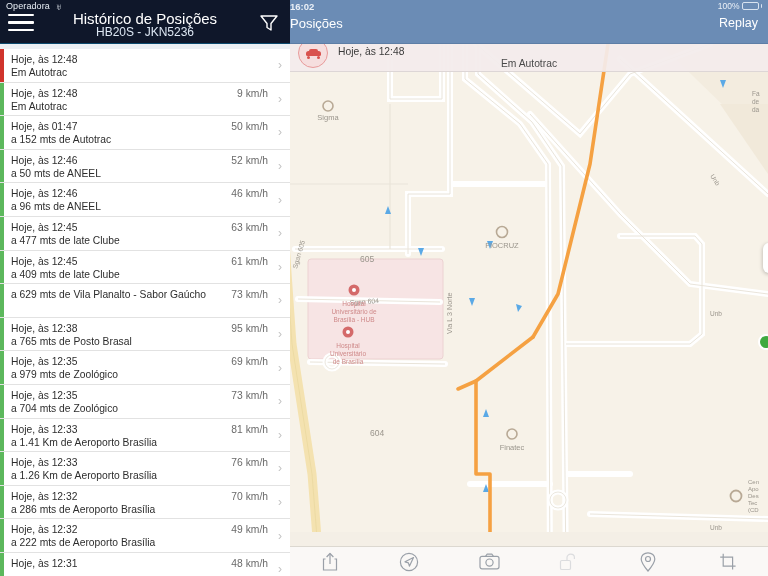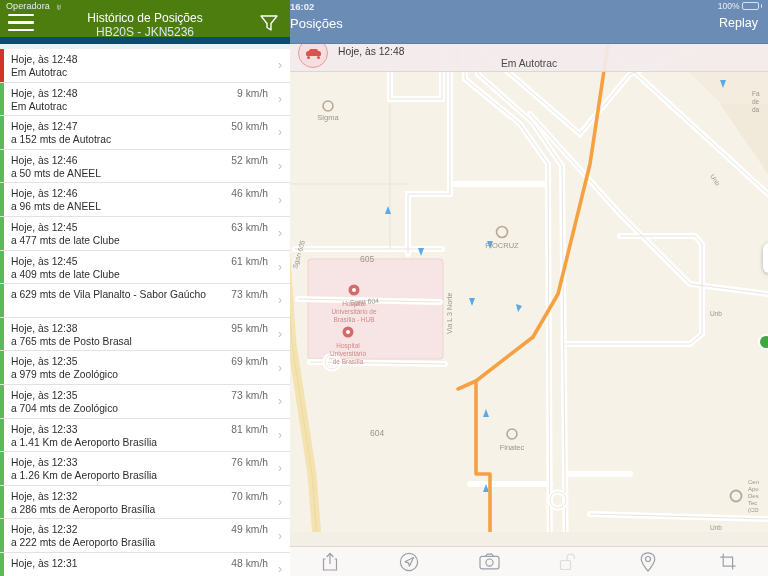--- a/index.html
+++ b/index.html
@@ -7,30 +7,30 @@
     width: 768px; height: 576px;
     font-family: "Liberation Sans", sans-serif;
     overflow: hidden;
     background: #fff;
   }
   .app { position: relative; width: 768px; height: 576px; display: flex; }
 
   
   .left-pane { width: 290px; height: 576px; position: relative; background: #fff; display: flex; flex-direction: column; }
   .left-header {
-    height: 44px; background: #4d7c0f; position: relative; flex: 0 0 44px;
-    border-bottom: 7px solid #0c4a6e;
+    height: 44px; background: #0f172a; position: relative; flex: 0 0 44px;
+    border-bottom: 1px solid #0c4a6e;
   }
   .status-left { position: absolute; left: 6px; top: 1px; font-size: 9px; color: #e8eef5; letter-spacing: .1px; }
   .wifi-icon { display: inline-block; margin-left: 3px; font-size: 9px; color: #e8eef5; vertical-align: -1px; }
   .hamburger { position: absolute; left: 8px; top: 14px; width: 26px; height: 20px; cursor: pointer; }
   .hamburger span { display: block; height: 2.4px; background: #fff; border-radius: 1px; margin-bottom: 5px; }
   .hamburger span:last-child { margin-bottom: 0; }
   .left-title-wrap { position: absolute; left: 0; right: 0; top: 11px; text-align: center; pointer-events: none; }
-  .left-title { font-size: 12px; color: #fff; line-height: 15px; }
+  .left-title { font-size: 15px; color: #fff; line-height: 15px; }
   .left-subtitle { font-size: 12px; color: #dce6f2; line-height: 13px; }
   .filter-btn { position: absolute; right: 10px; top: 13px; width: 22px; height: 20px; cursor: pointer; }
 
   .list-scroll { flex: 1; overflow: hidden; background: #fff; position: relative; }
   .list-topgap { height: 5px; background: #eceff3; }
   .row {
     position: relative; height: 33.6px; border-bottom: 1px solid #e2e2e2;
     padding: 4px 22px 4px 11px; background: #fff; cursor: pointer;
   }
   .row .bar { position: absolute; left: 0; top: 0; bottom: 0; width: 3.5px; }
@@ -133,21 +133,21 @@
           </div>
           <div class="row">
             <div class="bar" style="background: rgb(92, 184, 92);"></div>
             <div class="l1">Hoje, às 12:48</div>
             <div class="l2">Em Autotrac</div>
             <div class="speed">9 km/h</div>
             <div class="chev">›</div>
           </div>
           <div class="row">
             <div class="bar" style="background: rgb(92, 184, 92);"></div>
-            <div class="l1">Hoje, às 12:47</div>
+            <div class="l1">Hoje, às 01:47</div>
             <div class="l2">a 152 mts de Autotrac</div>
             <div class="speed">50 km/h</div>
             <div class="chev">›</div>
           </div>
           <div class="row">
             <div class="bar" style="background: rgb(92, 184, 92);"></div>
             <div class="l1">Hoje, às 12:46</div>
             <div class="l2">a 50 mts de ANEEL</div>
             <div class="speed">52 km/h</div>
             <div class="chev">›</div>

